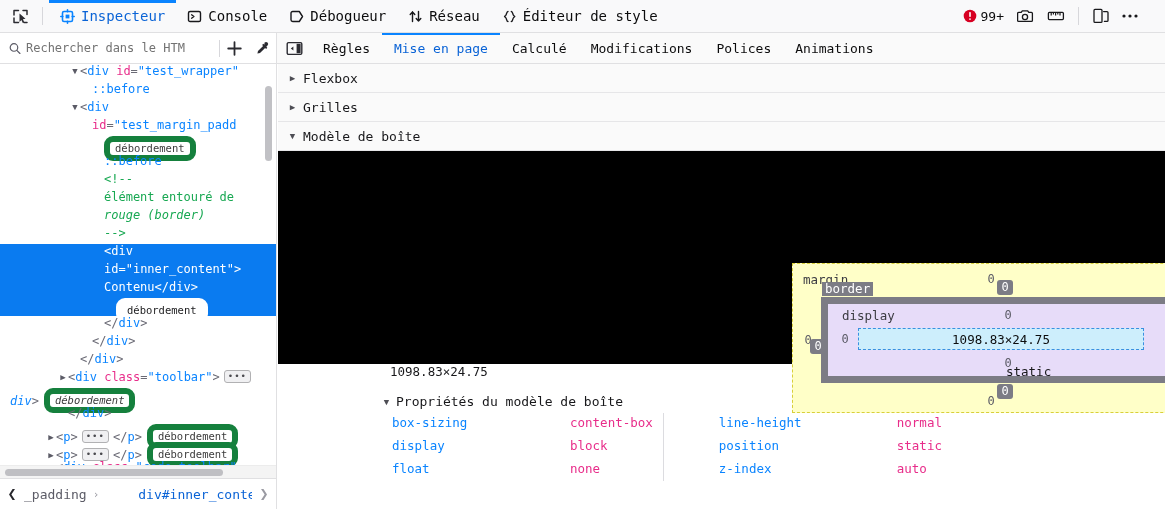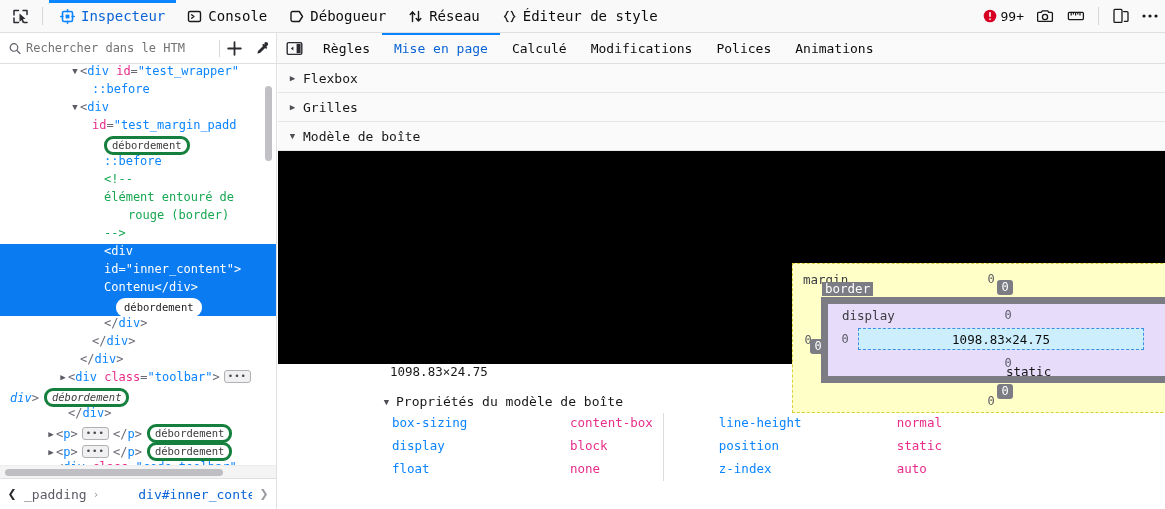--- a/index.html
+++ b/index.html
@@ -41,21 +41,21 @@
     justify-content: center;
   }
   .tool-tab.selected { color: #0a63d6; }
   .tool-tab.selected::after {
     content: ""; position: absolute; left: 0; right: 0; top: 0;
     height: 3px; background: #0a84ff;
   }
   .tool-tab .tt-ico { display: flex; align-items: center; }
   .topbar-right {
     margin-left: auto; display: flex; align-items: center;
-    gap: 2px; padding-right: 2px; height: 33px;
+    gap: 2px; padding-right: 22px; height: 33px;
   }
   .err-badge {
     display: flex; align-items: center; gap: 4px;
     font-size: 13px; color: #0c0c0d; padding: 0 6px;
   }
   .icon-btn {
     width: 28px; height: 26px; display: flex; align-items: center;
     justify-content: center; border-radius: 2px;
   }
   .dots-btn { width: 26px; height: 26px; display:flex; align-items:center;
@@ -119,21 +119,21 @@
     font-size: 9px; text-align: center; vertical-align: 1px;
   }
   .tag      { color: #0a84ff; }
   .attr     { color: #e82d8a; }
   .attrval  { color: #0a84ff; }
   .punct    { color: #6a6a75; }
   .comment  { color: #18a852; }
   .pseudo   { color: #0a84ff; }
   .textnode { color: #0c0c0d; }
   .badge-ovf {
-    display: inline-block; border: 3px solid #15803d; border-radius: 9px;
+    display: inline-block; border: 6px solid #15803d; border-radius: 9px;
     padding: 0 5px; font-size: 10.5px; line-height: 13px; color: #3b3b3b;
     background: #fff; vertical-align: 1px;
   }
   .ellipsis-btn {
     display: inline-block; border: 1px solid #b1b1b3; border-radius: 3px;
     background: #f0f0f2; color: #4a4a4f; font-size: 9px; line-height: 11px;
     padding: 0 3px; vertical-align: 2px; letter-spacing: 1px;
   }
   .row-selected {
     background: #0a7bf0; color: #ffffff;
@@ -435,21 +435,21 @@
   <div class="markup-pane">
     <div class="markup-scroll" id="markup-rows">
         <div class="node-line" style="padding-left: 70px;"><span class="twisty">▼</span><span class="punct">&lt;</span><span class="tag">div</span><span>&nbsp;</span><span class="attr">id</span><span class="punct">=</span><span class="attrval">"test_wrapper"</span></div>
         <div class="node-line" style="padding-left: 82px;"><span class="twisty">&nbsp;</span><span class="pseudo">::before</span></div>
         <div class="node-line" style="padding-left: 70px;"><span class="twisty">▼</span><span class="punct">&lt;</span><span class="tag">div</span></div>
         <div class="node-line" style="padding-left: 82px;"><span class="twisty">&nbsp;</span><span class="attr">id</span><span class="punct">=</span><span class="attrval">"test_margin_padd</span></div>
         <div class="node-line" style="padding-left: 94px;"><span class="twisty">&nbsp;</span><span class="badge-ovf" style="margin-left: 0px;">débordement</span></div>
         <div class="node-line" style="padding-left: 94px;"><span class="twisty">&nbsp;</span><span class="pseudo">::before</span></div>
         <div class="node-line" style="padding-left: 94px;"><span class="twisty">&nbsp;</span><span class="comment">&lt;!--</span></div>
         <div class="node-line" style="padding-left: 94px;"><span class="twisty">&nbsp;</span><span class="comment">élément entouré de</span></div>
-        <div class="node-line" style="padding-left: 118px;"><span class="twisty">&nbsp;</span><span class="comment">rouge (border)</span></div>
+        <div class="node-line" style="padding-left: 94px; font-style: italic;"><span class="twisty">&nbsp;</span><span class="comment">rouge (border)</span></div>
         <div class="node-line" style="padding-left: 94px;"><span class="twisty">&nbsp;</span><span class="comment">--&gt;</span></div>
         <div class="node-line row-selected" style="padding-left: 94px;"><span class="twisty">&nbsp;</span><span class="punct">&lt;</span><span class="tag">div</span></div>
         <div class="node-line row-selected" style="padding-left: 94px;"><span class="twisty">&nbsp;</span><span class="attr">id</span><span class="punct">=</span><span class="attrval">"inner_content"</span><span class="punct">&gt;</span></div>
         <div class="node-line row-selected" style="padding-left: 94px;"><span class="twisty">&nbsp;</span><span class="textnode">Contenu</span><span class="punct">&lt;/</span><span class="tag">div</span><span class="punct">&gt;</span></div>
         <div class="node-line row-selected" style="padding-left: 106px;"><span class="twisty">&nbsp;</span><span class="badge-ovf" style="margin-left: 0px;">débordement</span></div>
         <div class="node-line" style="padding-left: 94px;"><span class="twisty">&nbsp;</span><span class="punct">&lt;/</span><span class="tag">div</span><span class="punct">&gt;</span></div>
         <div class="node-line" style="padding-left: 82px;"><span class="twisty">&nbsp;</span><span class="punct">&lt;/</span><span class="tag">div</span><span class="punct">&gt;</span></div>
         <div class="node-line" style="padding-left: 70px;"><span class="twisty">&nbsp;</span><span class="punct">&lt;/</span><span class="tag">div</span><span class="punct">&gt;</span></div>
         <div class="node-line" style="padding-left: 58px;"><span class="twisty">▶</span><span class="punct">&lt;</span><span class="tag">div</span><span>&nbsp;</span><span class="attr">class</span><span class="punct">=</span><span class="attrval">"toolbar"</span><span class="punct">&gt;</span><span class="ellipsis-btn" style="margin-left: 4px; margin-right: 4px;">•••</span></div>
         <div class="node-line" style=" font-style: italic;"><span class="twisty">&nbsp;</span><span class="tag">div</span><span class="punct">&gt;</span><span class="badge-ovf" style="margin-left: 5px;">débordement</span></div>

